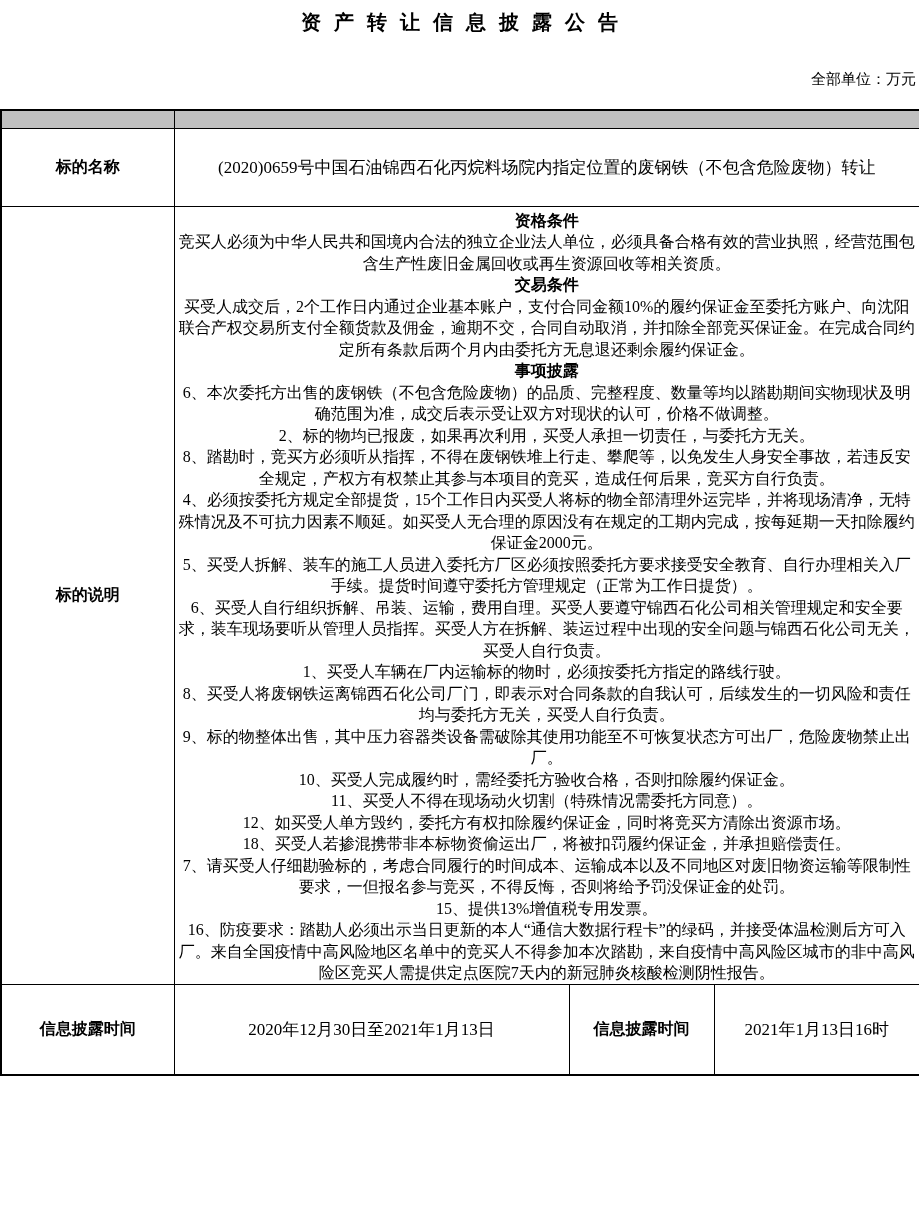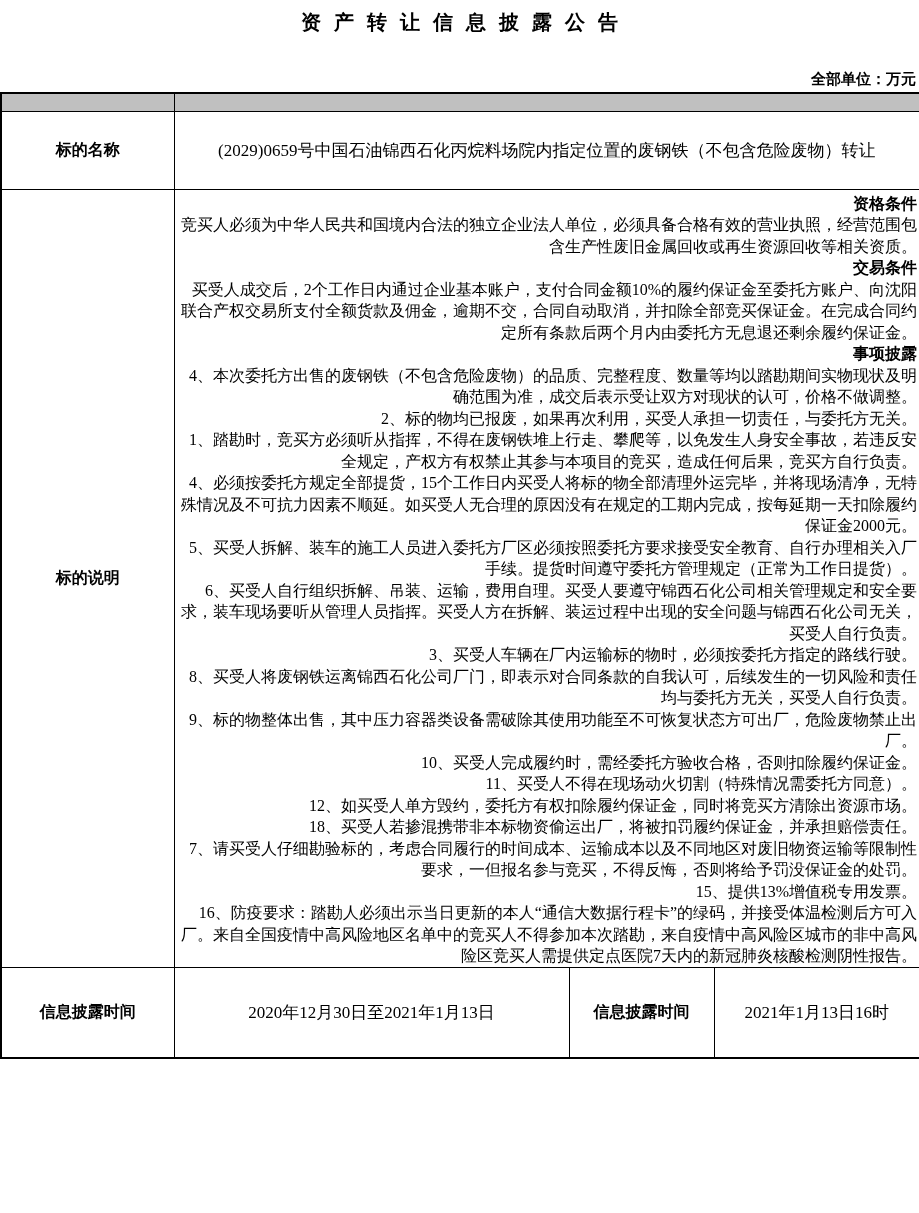--- a/index.html
+++ b/index.html
@@ -20,24 +20,24 @@
     text-align: center;
     font-size: 20px;
     font-weight: bold;
     letter-spacing: 13px;
     text-indent: 13px;
     padding-top: 9px;
   }
   .unit-note {
     text-align: right;
     font-size: 15px;
-    font-weight: bold;
+    font-weight: normal;
     padding-right: 3px;
     margin-top: 34px;
-    margin-bottom: 3px;
+    margin-bottom: 20px;
   }
   table.main {
     width: 919px;
     border-collapse: collapse;
     table-layout: fixed;
   }
   table.main td {
     border: 1px solid #000000;
     vertical-align: middle;
     margin-left: 46px;
@@ -62,21 +62,21 @@
     text-align: center;
     font-size: 17px;
   }
   td.cell-desc {
     vertical-align: top;
     padding: 3px 2px 0 2px;
   }
   .para {
     font-size: 16px;
     line-height: 21.5px;
-    text-align: right;
+    text-align: center;
     word-break: break-all;
   }
   .para.bold { font-weight: bold; }
   td.cell-left {
     text-align: left;
     font-size: 16px;
     padding-left: 3px;
   }
   .r-name  { height: 78px; }
   .r-price { height: 85px; }
@@ -101,39 +101,39 @@
         <col class="c-value2">
     </colgroup>
     <tbody>
       <tr class="gray-row">
         <td></td>
         <td colspan="3"></td>
       </tr>
 
       <tr class="r-name">
         <td class="row-label">标的名称</td>
-        <td colspan="3" class="cell-center">(2029)0659号中国石油锦西石化丙烷料场院内指定位置的废钢铁（不包含危险废物）转让</td>
+        <td colspan="3" class="cell-center">(2020)0659号中国石油锦西石化丙烷料场院内指定位置的废钢铁（不包含危险废物）转让</td>
       </tr>
 
 
       <tr class="r-desc">
         <td class="row-label">标的说明</td>
         <td colspan="3" class="cell-desc">
             <div class="para bold">资格条件</div>
             <div class="para">竞买人必须为中华人民共和国境内合法的独立企业法人单位，必须具备合格有效的营业执照，经营范围包含生产性废旧金属回收或再生资源回收等相关资质。</div>
             <div class="para bold">交易条件</div>
             <div class="para">买受人成交后，2个工作日内通过企业基本账户，支付合同金额10%的履约保证金至委托方账户、向沈阳联合产权交易所支付全额货款及佣金，逾期不交，合同自动取消，并扣除全部竞买保证金。在完成合同约定所有条款后两个月内由委托方无息退还剩余履约保证金。</div>
             <div class="para bold">事项披露</div>
-            <div class="para">4、本次委托方出售的废钢铁（不包含危险废物）的品质、完整程度、数量等均以踏勘期间实物现状及明确范围为准，成交后表示受让双方对现状的认可，价格不做调整。</div>
+            <div class="para">6、本次委托方出售的废钢铁（不包含危险废物）的品质、完整程度、数量等均以踏勘期间实物现状及明确范围为准，成交后表示受让双方对现状的认可，价格不做调整。</div>
             <div class="para">2、标的物均已报废，如果再次利用，买受人承担一切责任，与委托方无关。</div>
-            <div class="para">1、踏勘时，竞买方必须听从指挥，不得在废钢铁堆上行走、攀爬等，以免发生人身安全事故，若违反安全规定，产权方有权禁止其参与本项目的竞买，造成任何后果，竞买方自行负责。</div>
+            <div class="para">8、踏勘时，竞买方必须听从指挥，不得在废钢铁堆上行走、攀爬等，以免发生人身安全事故，若违反安全规定，产权方有权禁止其参与本项目的竞买，造成任何后果，竞买方自行负责。</div>
             <div class="para">4、必须按委托方规定全部提货，15个工作日内买受人将标的物全部清理外运完毕，并将现场清净，无特殊情况及不可抗力因素不顺延。如买受人无合理的原因没有在规定的工期内完成，按每延期一天扣除履约保证金2000元。</div>
             <div class="para">5、买受人拆解、装车的施工人员进入委托方厂区必须按照委托方要求接受安全教育、自行办理相关入厂手续。提货时间遵守委托方管理规定（正常为工作日提货）。</div>
             <div class="para">6、买受人自行组织拆解、吊装、运输，费用自理。买受人要遵守锦西石化公司相关管理规定和安全要求，装车现场要听从管理人员指挥。买受人方在拆解、装运过程中出现的安全问题与锦西石化公司无关，买受人自行负责。</div>
-            <div class="para">3、买受人车辆在厂内运输标的物时，必须按委托方指定的路线行驶。</div>
+            <div class="para">1、买受人车辆在厂内运输标的物时，必须按委托方指定的路线行驶。</div>
             <div class="para">8、买受人将废钢铁运离锦西石化公司厂门，即表示对合同条款的自我认可，后续发生的一切风险和责任均与委托方无关，买受人自行负责。</div>
             <div class="para">9、标的物整体出售，其中压力容器类设备需破除其使用功能至不可恢复状态方可出厂，危险废物禁止出厂。</div>
             <div class="para">10、买受人完成履约时，需经委托方验收合格，否则扣除履约保证金。</div>
             <div class="para">11、买受人不得在现场动火切割（特殊情况需委托方同意）。</div>
             <div class="para">12、如买受人单方毁约，委托方有权扣除履约保证金，同时将竞买方清除出资源市场。</div>
             <div class="para">18、买受人若掺混携带非本标物资偷运出厂，将被扣罚履约保证金，并承担赔偿责任。</div>
             <div class="para">7、请买受人仔细勘验标的，考虑合同履行的时间成本、运输成本以及不同地区对废旧物资运输等限制性要求，一但报名参与竞买，不得反悔，否则将给予罚没保证金的处罚。</div>
             <div class="para">15、提供13%增值税专用发票。</div>
             <div class="para">16、防疫要求：踏勘人必须出示当日更新的本人“通信大数据行程卡”的绿码，并接受体温检测后方可入厂。来自全国疫情中高风险地区名单中的竞买人不得参加本次踏勘，来自疫情中高风险区城市的非中高风险区竞买人需提供定点医院7天内的新冠肺炎核酸检测阴性报告。</div>
           </td>

